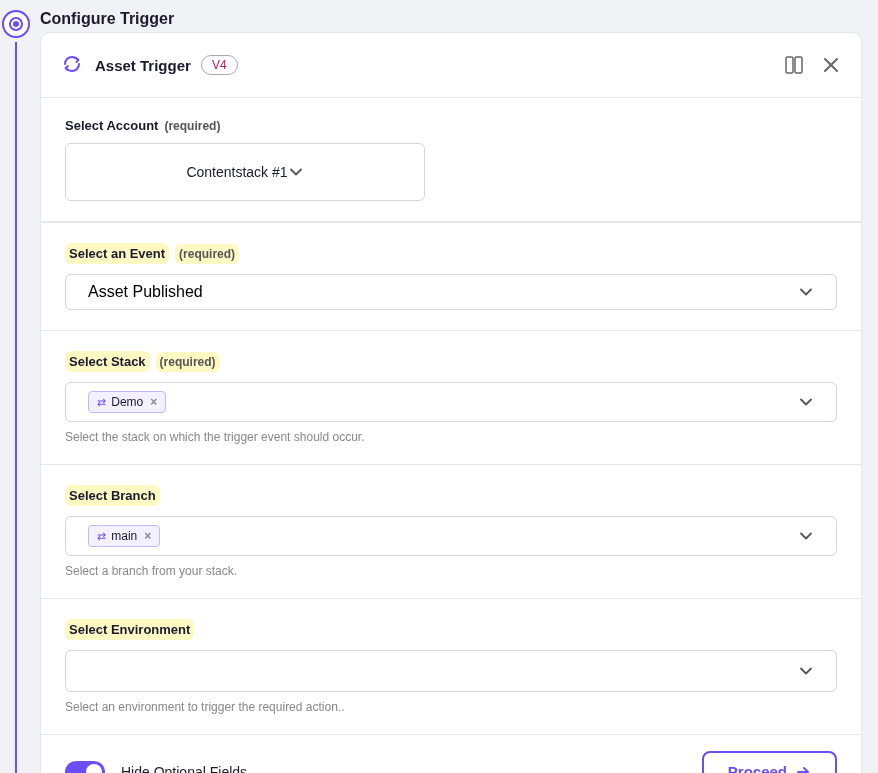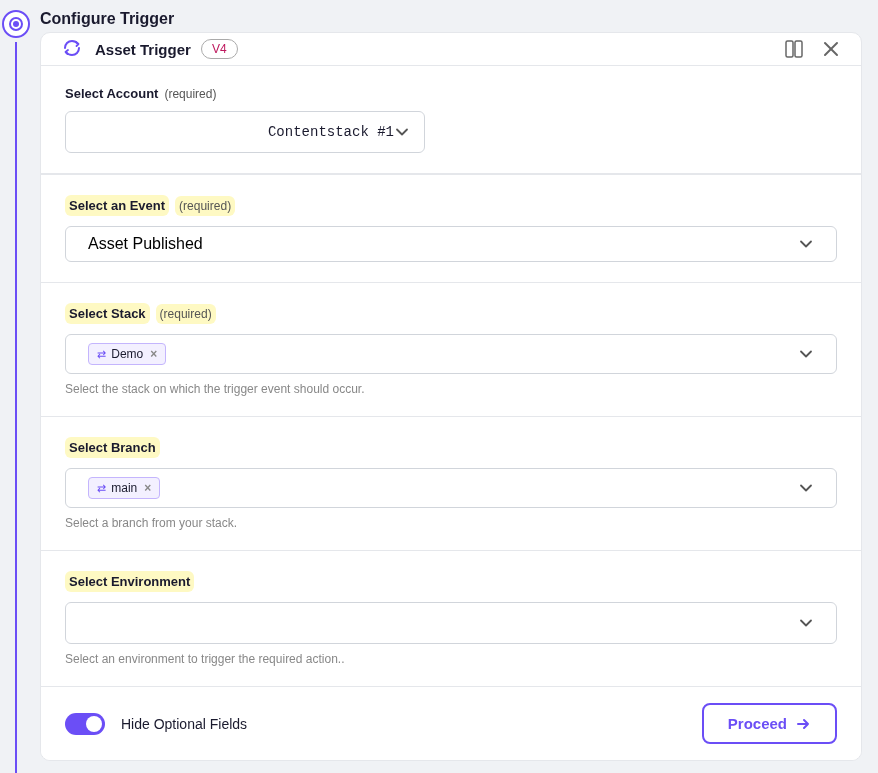--- a/index.html
+++ b/index.html
@@ -73,21 +73,21 @@
       background: white;
       border-radius: 10px;
       border: 1px solid #e5e7eb;
       overflow: hidden;
     }
 
     .card-header {
       display: flex;
       align-items: center;
       justify-content: space-between;
-      padding: 4px 20px;
+      padding: 20px 20px;
       border-bottom: 1px solid #e5e7eb;
     }
 
     .card-header-left {
       display: flex;
       align-items: center;
       gap: 10px;
     }
 
     .trigger-icon {
@@ -148,44 +148,43 @@
       color: #1a1a2e;
       margin-bottom: 10px;
       display: flex;
       align-items: center;
       gap: 6px;
       text-align: center;
     }
 
     .required-label {
       font-size: 12px;
-      font-weight: 400;
+      font-weight: 700;
       color: #555;
     }
 
     .highlight-yellow {
       background: #fef9c3;
       padding: 3px 4px;
       border-radius: 6px;
     }
 
     .select-box {
       width: 100%;
       border: 1.5px solid #d1d5db;
       border-radius: 6px;
-      padding: 12px 14px;
+      padding: 20px 14px;
       font-size: 14px;
       color: #1a1a2e;
       background: white;
       display: flex;
       align-items: center;
-      justify-content: flex-end;
+      justify-content: center;
       cursor: pointer;
       appearance: none;
-      font-family: Liberation Mono, monospace;
     }
 
     .select-box-narrow {
       max-width: 360px;
     }
 
     .select-row {
       display: flex;
       align-items: center;
       justify-content: space-between;

